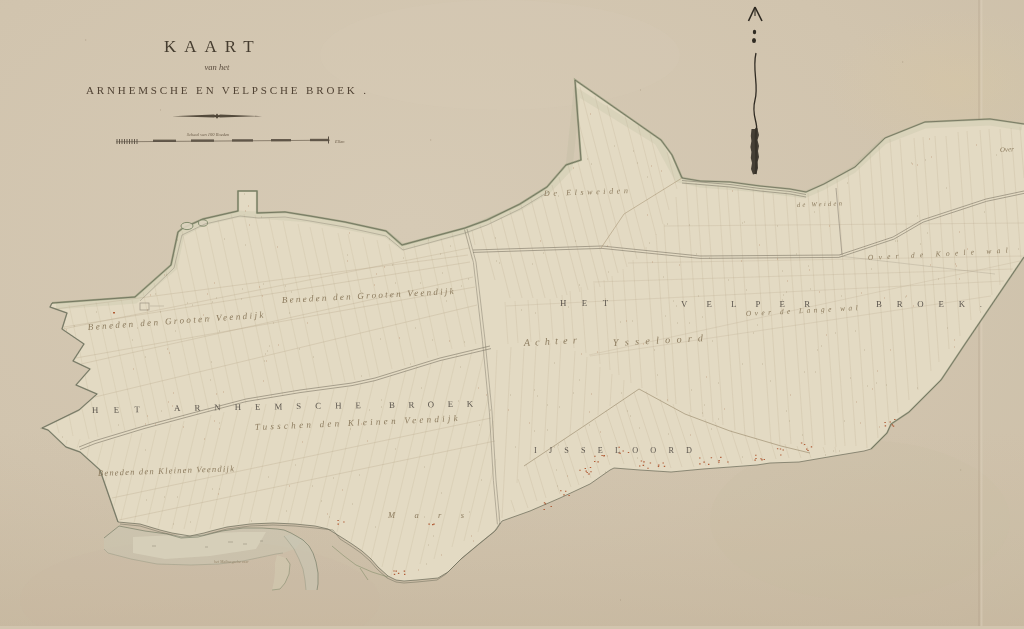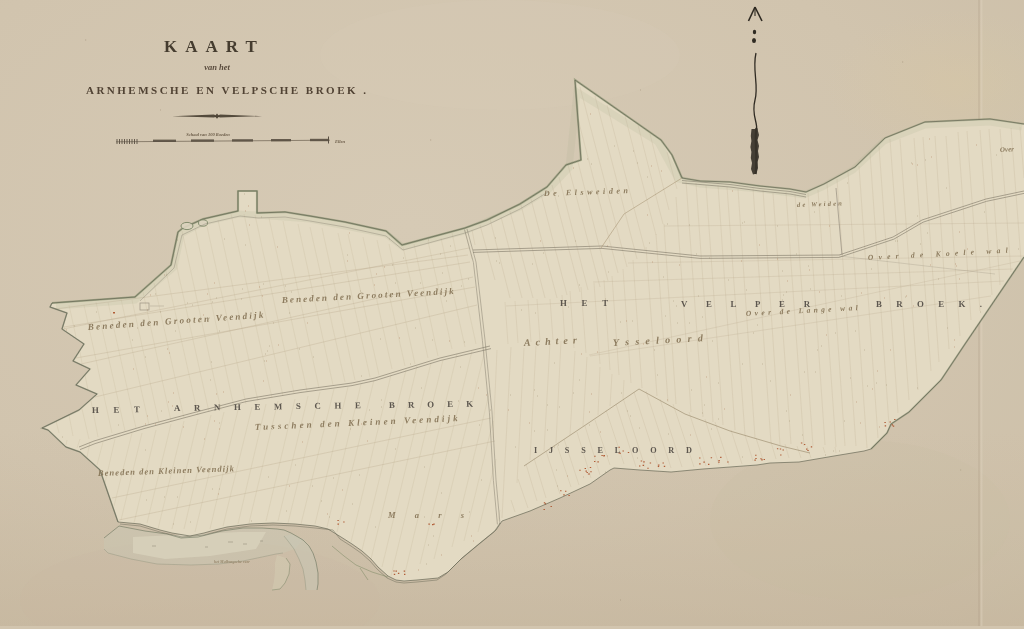--- a/index.html
+++ b/index.html
@@ -1,16 +1,16 @@
 <!DOCTYPE html>
 <html><head>
 <meta charset="utf-8">
 <style>
 html,body{margin:0;padding:0;background:#d2c5af;}
-#page{width:1024px;height:626px;overflow:hidden;position:relative;font-weight:bold;}
+#page{width:1024px;height:626px;overflow:hidden;position:relative;}
 text{font-family:"Liberation Serif",serif;}
 .scr{font-style:italic;fill:#8d7c5f;}
 .big{fill:#565049;opacity:0.95;}
 </style>
 </head>
 <body>
 
 <div id="page">
 <svg width="1024" height="629" viewBox="0 0 1024 629">
 <defs>

